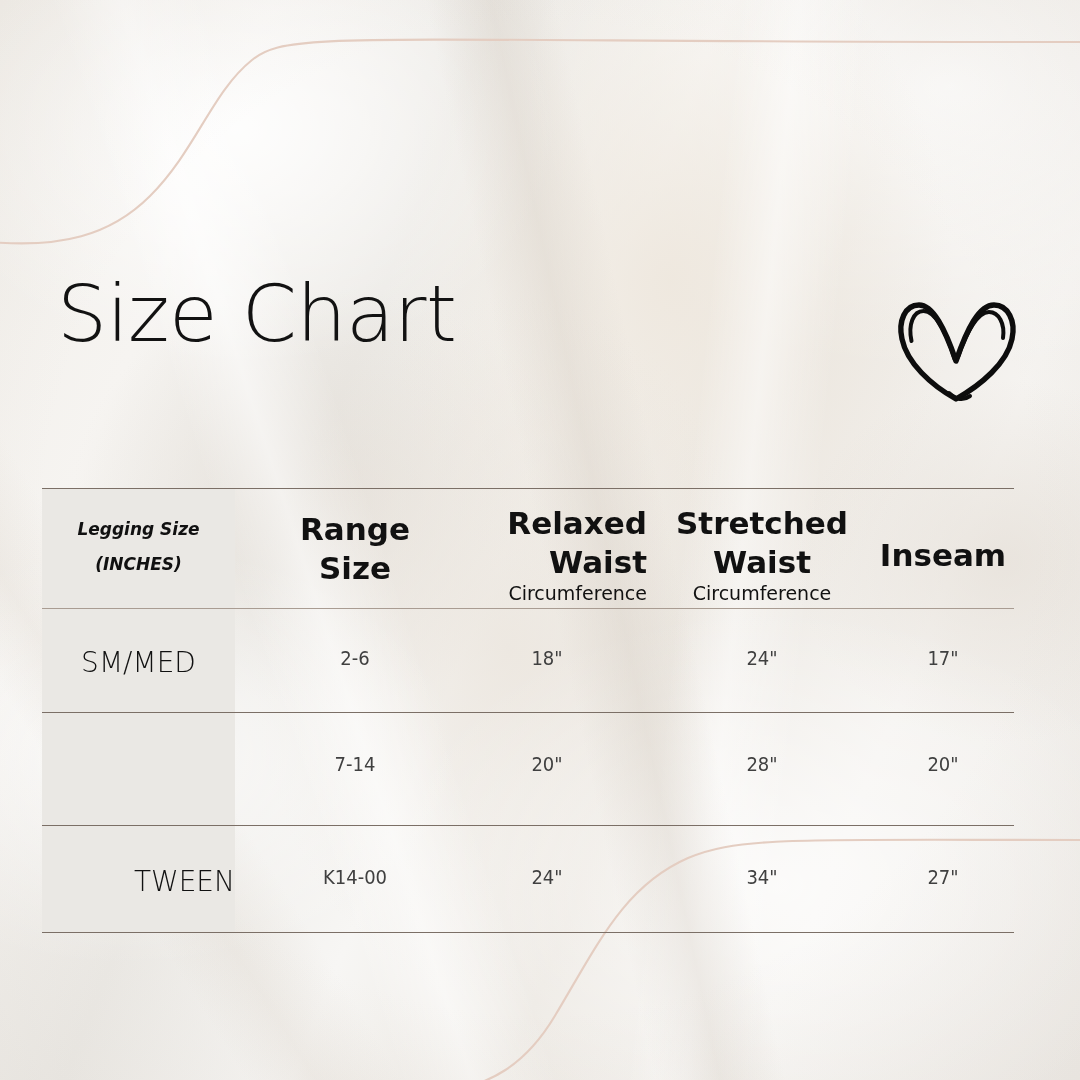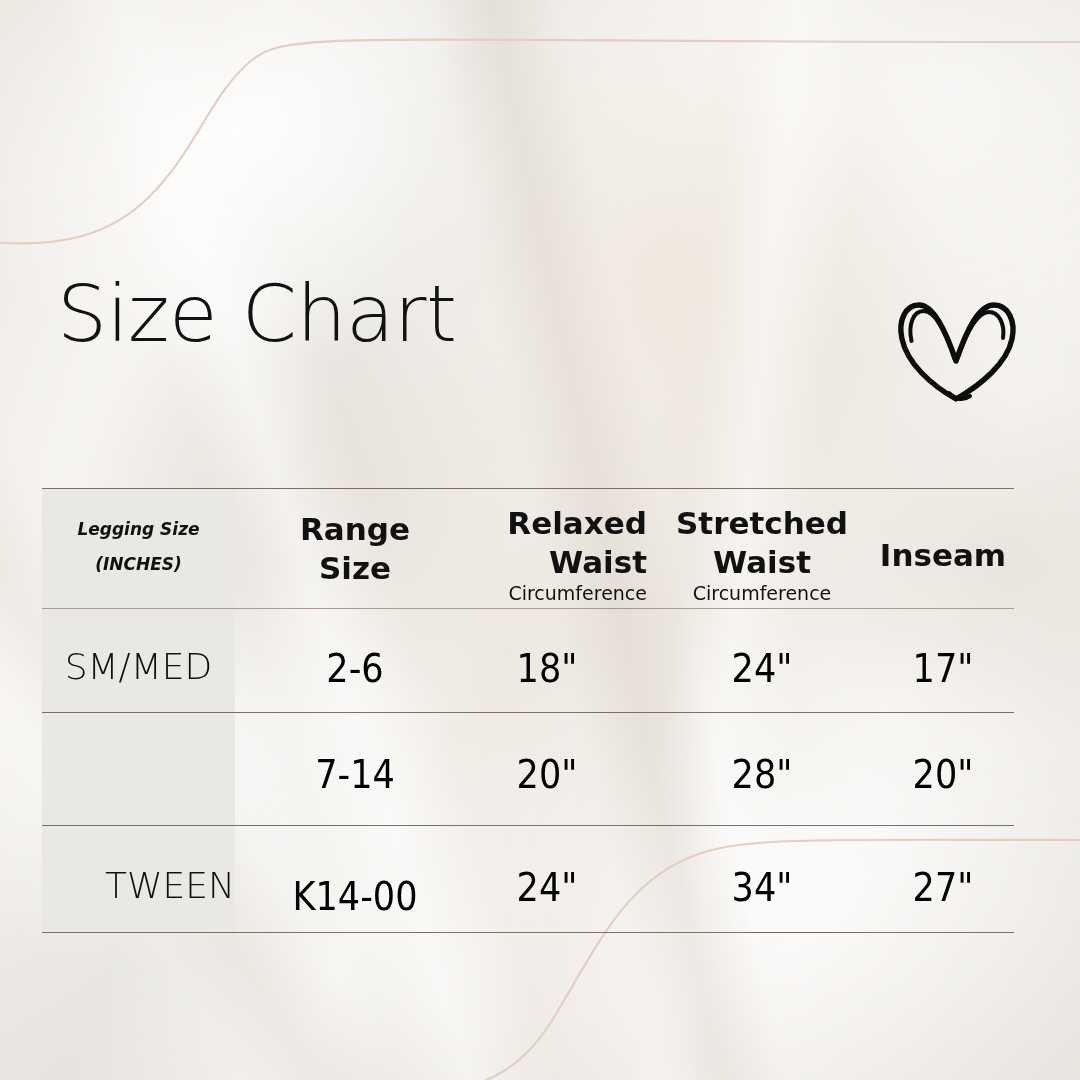--- a/index.html
+++ b/index.html
@@ -148,28 +148,28 @@
     display: block;
     font-size: 19px;
     line-height: 25px;
     font-weight: normal;
     margin-top: -1px;
   }
 
   .row-label {
     font-family: "DejaVu Sans", sans-serif;
     font-weight: 300;
-    font-size: 36px;
+    font-size: 28px;
     color: #111111;
   }
   .row-val {
     font-family: "DejaVu Sans Condensed", "DejaVu Sans", sans-serif;
     font-weight: 400;
-    font-size: 39px;
-    color: #000000;
+    font-size: 20px;
+    color: #404040;
   }
 </style>
 </head>
 <body>
 
 <div id="page">
 
   <div class="bg-layer bg-base"></div>
   <div class="bg-layer bg-silk-a"></div>
   <div class="bg-layer bg-silk-b"></div>
@@ -242,19 +242,19 @@
     <div class="cell row-val" style="left:830px; top:158px; width:142px;">17"</div>
 
     <div class="cell row-val" style="left:217px; top:264px; width:192px;">7-14</div>
     <div class="cell row-val" style="left:405px; top:264px; width:200px;">20"</div>
     <div class="cell row-val" style="left:620px; top:264px; width:200px;">28"</div>
     <div class="cell row-val" style="left:830px; top:264px; width:142px;">20"</div>
 
     <div class="cell row-label" style="left:0px; top:377px; width:193px;text-align:right;">
       <span>TWEEN</span>
     </div>
-    <div class="cell row-val" style="left:217px; top:377px; width:192px;margin-top:9px;">K14-00</div>
+    <div class="cell row-val" style="left:217px; top:377px; width:192px;">K14-00</div>
     <div class="cell row-val" style="left:405px; top:377px; width:200px;">24"</div>
     <div class="cell row-val" style="left:620px; top:377px; width:200px;">34"</div>
     <div class="cell row-val" style="left:830px; top:377px; width:142px;">27"</div>
 
   </div>
 </div>
 
 </body></html>

